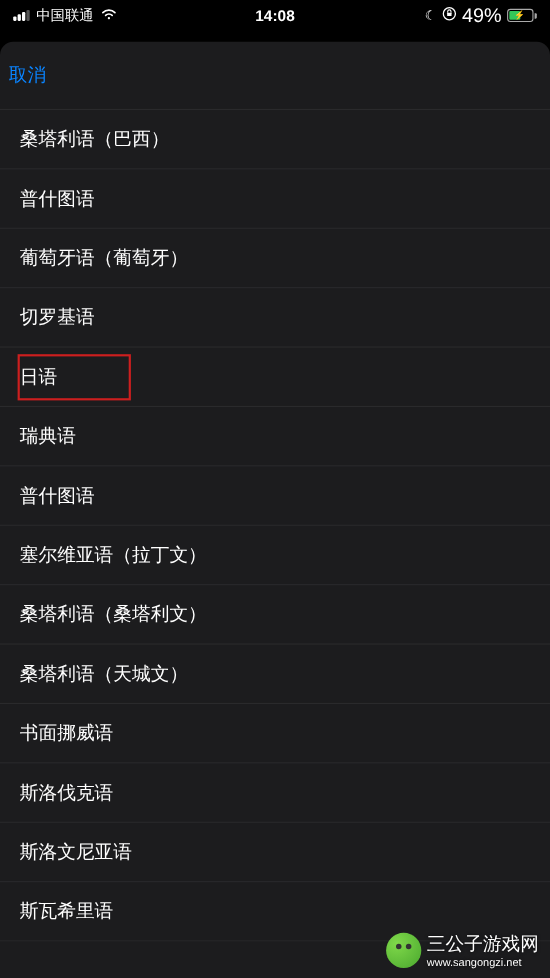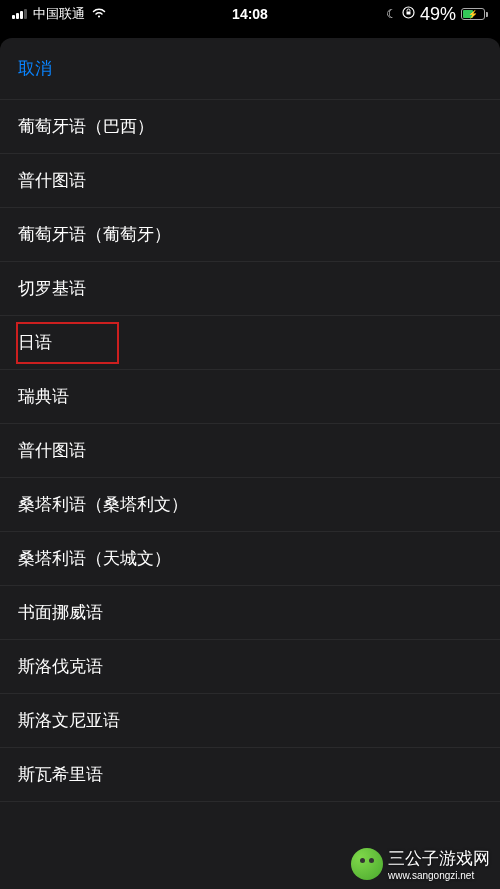--- a/index.html
+++ b/index.html
@@ -117,21 +117,21 @@
     .nav-bar {
       height: 62px;
       display: flex;
       align-items: center;
       position: relative;
       border-bottom: 1px solid #2a2a2c;
     }
     .cancel-btn {
       color: #0a84ff;
       font-size: 17px;
-      padding: 0 18px;
+      padding: 0 8px;
       cursor: pointer;
     }
     .nav-title {
       position: absolute;
       left: 50%;
       transform: translateX(-50%);
       font-size: 17px;
       font-weight: 600;
       color: #fff;
     }
@@ -243,27 +243,28 @@
     </div>
   </div>
 </div>
 
 <div class="sheet">
   <div class="nav-bar">
     <div class="cancel-btn">取消</div>
   </div>
   <div class="list-wrapper">
     <div class="list" id="language-list">
-        <div class="list-item">葡萄牙语（巴西）</div>
+        <div class="list-item">桑塔利语（巴西）</div>
         <div class="list-item">普什图语</div>
         <div class="list-item">葡萄牙语（葡萄牙）</div>
         <div class="list-item">切罗基语</div>
         <div class="list-item">日语</div>
         <div class="list-item">瑞典语</div>
         <div class="list-item">普什图语</div>
+        <div class="list-item">塞尔维亚语（拉丁文）</div>
         <div class="list-item">桑塔利语（桑塔利文）</div>
         <div class="list-item">桑塔利语（天城文）</div>
         <div class="list-item">书面挪威语</div>
         <div class="list-item">斯洛伐克语</div>
         <div class="list-item">斯洛文尼亚语</div>
         <div class="list-item">斯瓦希里语</div>
       </div>
     <div class="highlighted" id="highlight-box" style="top: 222px;"></div>
   </div>
 </div>

